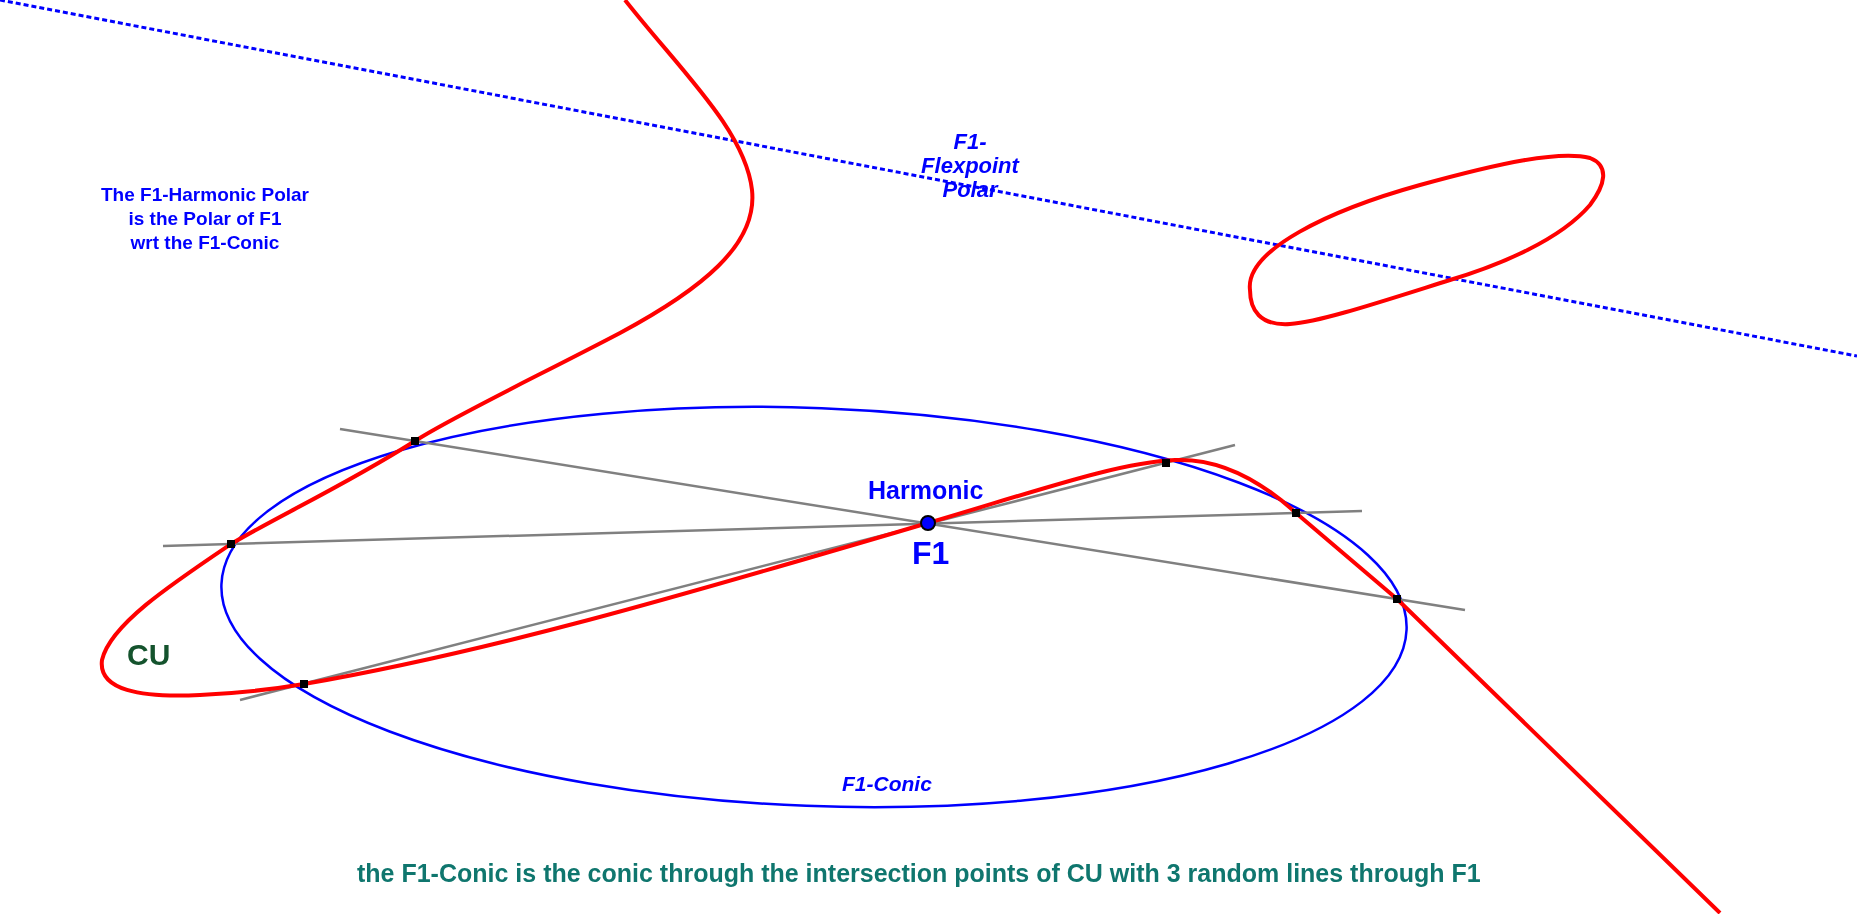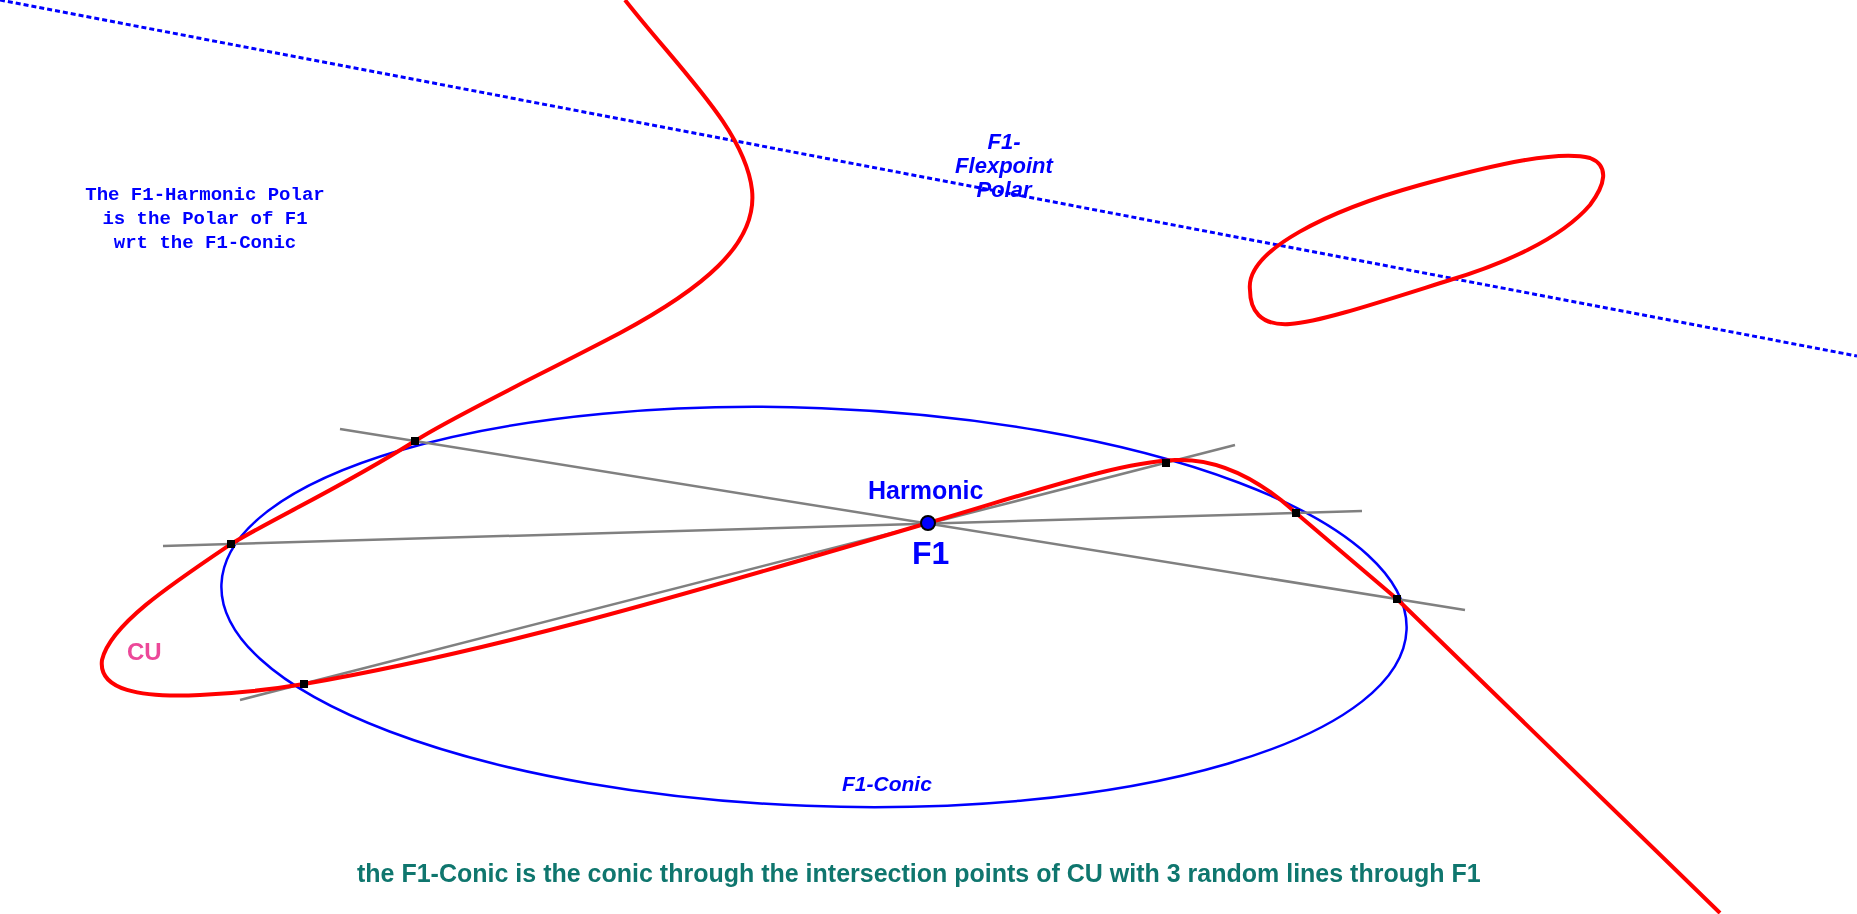--- a/index.html
+++ b/index.html
@@ -1,24 +1,24 @@
 <!DOCTYPE html>
 <html><head>
   <meta charset="utf-8">
   <style>
     html, body { margin: 0; padding: 0; background: #ffffff; }
     body { width: 1857px; height: 914px; position: relative; overflow: hidden; font-family: "Liberation Sans", sans-serif; }
     svg.canvas { position: absolute; left: 0; top: 0; }
     .lbl { position: absolute; font-family: "Liberation Sans", sans-serif; font-weight: bold; white-space: nowrap; }
     .note { left: 70px; top: 183px; width: 270px; text-align: center; font-size: 19px; line-height: 24px; color: #0000ff; }
-    .note div { display: block; font-family: Liberation Mono, monospace; }
-    .polar-label { left: 939px; top: 124px; width: 130px; text-align: center; font-size: 22px; line-height: 36px; font-style: italic; color: #0000ff; }
+    .note div { display: block; }
+    .polar-label { left: 905px; top: 124px; width: 130px; text-align: center; font-size: 22px; line-height: 36px; font-style: italic; color: #0000ff; }
     .flex-label { left: 868px; top: 476px; font-size: 25px; color: #0000ff; }
     .f1-label { left: 912px; top: 535px; font-size: 32px; color: #0000ff; }
-    .cu-label { left: 127px; top: 638px; font-size: 24px; color: #ec4899; }
+    .cu-label { left: 127px; top: 638px; font-size: 30px; color: #14532d; }
     .conic-label { left: 842px; top: 772px; font-size: 21px; font-style: italic; color: #0000ff; }
     .caption { left: 357px; top: 859px; font-size: 25px; color: #0f766e; }
   </style>
 </head>
 <body>
 
 <svg class="canvas" width="1857" height="914" viewBox="0 0 1857 914">
 
   <line x1="0" y1="0" x2="1857" y2="356" stroke="#0000ff" stroke-width="3" stroke-dasharray="5,3"></line>
 

